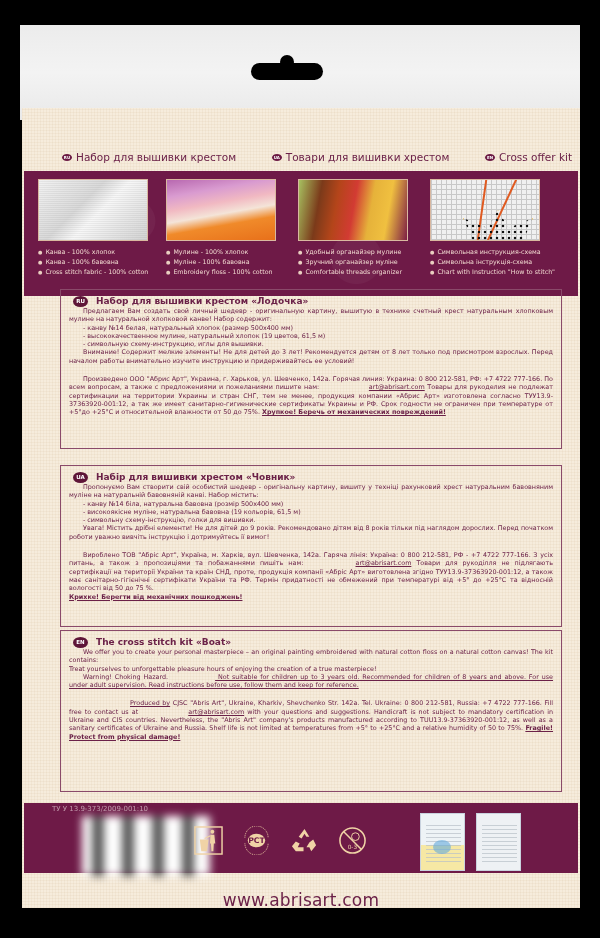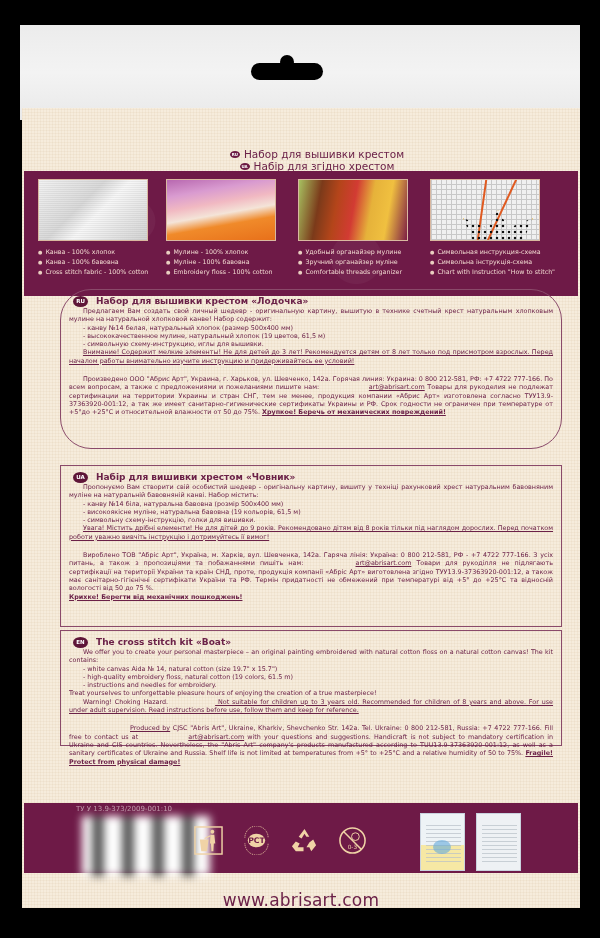--- a/index.html
+++ b/index.html
@@ -23,21 +23,21 @@
     position: absolute; left: 22px; top: 108px; width: 558px; height: 800px;
     background-color: #f6ecdc;
     background-image:
       repeating-linear-gradient(0deg, rgba(200,170,130,0.10) 0 1px, transparent 1px 3px),
       repeating-linear-gradient(90deg, rgba(200,170,130,0.10) 0 1px, transparent 1px 3px);
   }
 
   .titles {
     position: absolute; left: 40px; top: 40px; width: 510px; height: 18px;
     display: flex; justify-content: space-between; align-items: center;
-    color: #6b2148; font-size: 10.5px; flex-direction: column;
+    color: #6b2148; font-size: 10.5px;
   }
   .title-item { display: flex; align-items: center; gap: 4px; }
   .badge-sm {
     display: inline-block; width: 10px; height: 7px; border-radius: 50%;
     background: #6b1a44; color: #fff; font-size: 4px; line-height: 7px; text-align: center;
     font-weight: bold;
   }
 
   .band {
     position: absolute; left: 2px; top: 63px; width: 554px; height: 125px;
@@ -88,31 +88,31 @@
   }
   .box-head { display: flex; align-items: center; gap: 8px; margin-left: 4px; }
   .badge {
     display: inline-block; width: 15px; height: 11px; border-radius: 50%;
     background: #5e1538; color: #fff; font-size: 5.5px; font-weight: bold;
     line-height: 11px; text-align: center;
   }
   .box-title { font-weight: bold; font-size: 9px; color: #6b2148; }
   .para { text-indent: 14px; text-align: justify; }
   .list { padding-left: 14px; }
-  .warn { text-decoration: underline; text-indent: 14px; text-align: justify; }
+  .warn { text-indent: 14px; text-align: justify; }
   .gap { height: 10px; }
   .u { text-decoration: underline; padding-left: 47px; }
   .bold-u { font-weight: bold; text-decoration: underline; }
 
   .bottom-band {
     position: absolute; left: 2px; top: 695px; width: 554px; height: 70px;
     background: #6e1a47;
   }
   .tu-text {
-    position: absolute; left: 52px; top: 2px; color: #d6b8c4; font-size: 7px;
+    position: absolute; left: 28px; top: 2px; color: #d6b8c4; font-size: 7px;
     filter: blur(0.5px); opacity: 0.8;
   }
   .barcode {
     position: absolute; left: 58px; top: 13px; width: 128px; height: 60px;
     background: repeating-linear-gradient(90deg, #fff 0 10px, #555 10px 22px, #fff 22px 30px);
     filter: blur(4px);
   }
   .symbol { position: absolute; top: 23px; width: 29px; height: 29px; color: #f0d3a6; }
   .cert { position: absolute; top: 10px; width: 45px; height: 58px; background: #eef1f4; border: 1px solid #c9d2de; }
   .cert-1 { background: linear-gradient(180deg, #eef3f6 0 55%, #f6e8a4 55% 100%); }
@@ -134,21 +134,21 @@
 
 <div class="card">
 
   <div class="titles">
     <div class="title-item">
       <span class="badge-sm">RU</span>
       <span>Набор для вышивки крестом</span>
     </div>
     <div class="title-item">
       <span class="badge-sm">UA</span>
-      <span>Набір для згідно хрестом</span>
+      <span>Товари для вишивки хрестом</span>
     </div>
     <div class="title-item">
       <span class="badge-sm">EN</span>
       <span>Cross offer kit</span>
     </div>
   </div>
 
   <div class="band">
     <div class="features">
       <div class="feature" style="left:14px">
@@ -183,21 +183,21 @@
         </div>
         <ul>
           <li>Символьная инструкция-схема</li>
           <li>Символьна інструкція-схема</li>
           <li>Chart with Instruction "How to stitch"</li>
         </ul>
       </div>
     </div>
   </div>
 
-  <div class="box" style="top:181px; height:160px;border-radius:31px;">
+  <div class="box" style="top:181px; height:160px;">
     <div class="box-head">
       <span class="badge">RU</span>
       <span class="box-title">Набор для вышивки крестом «Лодочка»</span>
     </div>
     <div class="para">Предлагаем Вам создать свой личный шедевр - оригинальную картину, вышитую в технике счетный крест натуральным хлопковым мулине на натуральной хлопковой канве! Набор содержит:</div>
     <div class="list">
       <div>- канву №14 белая, натуральный хлопок (размер 500х400 мм)</div>
       <div>- высококачественное мулине, натуральный хлопок (19 цветов, 61,5 м)</div>
       <div>- символьную схему-инструкцию, иглы для вышивки.</div>
     </div>
@@ -215,31 +215,26 @@
     <div class="list">
       <div>- канву №14 біла, натуральна бавовна (розмір 500х400 мм)</div>
       <div>- високоякісне муліне, натуральна бавовна (19 кольорів, 61,5 м)</div>
       <div>- символьну схему-інструкцію, голки для вишивки.</div>
     </div>
     <div class="warn">Увага! Містить дрібні елементи! Не для дітей до 9 років. Рекомендовано дітям від 8 років тільки під наглядом дорослих. Перед початком роботи уважно вивчіть інструкцію і дотримуйтесь її вимог!</div>
     <div class="gap"></div>
     <div class="para"><span>Вироблено ТОВ "Абріс Арт", Україна, м. Харків, вул. Шевченка, 142а. Гаряча лінія: Україна: 0 800 212-581, РФ - +7 4722 777-166. З усіх питань, а також з пропозиціями та побажаннями пишіть нам: </span><span class="u">art@abrisart.com</span><span> Товари для рукоділля не підлягають сертифікації на території України та країн СНД, проте, продукція компанії «Абріс Арт» виготовлена згідно ТУУ13.9-37363920-001:12, а також має санітарно-гігієнічні сертифікати України та РФ. Термін придатності не обмежений при температурі від +5° до +25°С та відносній вологості від 50 до 75 %.</span><br><span class="bold-u">Крихке! Берегти від механічних пошкоджень!</span></div>
   </div>
 
-  <div class="box" style="top:522px; height:116px;">
+  <div class="box" style="top:522px; height:162px;">
     <div class="box-head">
       <span class="badge">EN</span>
       <span class="box-title">The cross stitch kit «Boat»</span>
     </div>
     <div class="para">We offer you to create your personal masterpiece – an original painting embroidered with natural cotton floss on a natural cotton canvas! The kit contains:</div>
-    <div class="list">
-      <div>- white canvas Aida № 14, natural cotton (size 19.7" x 15.7")</div>
-      <div>- high-quality embroidery floss, natural cotton (19 colors, 61.5 m)</div>
-      <div>- instructions and needles for embroidery.</div>
-    </div>
     <div>Treat yourselves to unforgettable pleasure hours of enjoying the creation of a true masterpiece!</div>
     <div class="para"><span>Warning! Choking Hazard.</span><span class="u"> Not suitable for children up to 3 years old. Recommended for children of 8 years and above. For use under adult supervision. Read instructions before use, follow them and keep for reference.</span></div>
     <div class="gap"></div>
     <div class="para"><span class="u">Produced by</span><span> CJSC "Abris Art", Ukraine, Kharkiv, Shevchenko Str. 142a. Tel. Ukraine: 0 800 212-581, Russia: +7 4722 777-166. Fill free to contact us at </span><span class="u">art@abrisart.com</span><span> with your questions and suggestions. Handicraft is not subject to mandatory certification in Ukraine and CIS countries. Nevertheless, the "Abris Art" company's products manufactured according to TUU13.9-37363920-001:12, as well as a sanitary certificates of Ukraine and Russia. Shelf life is not limited at temperatures from +5° to +25°C and a relative humidity of 50 to 75%. </span><span class="bold-u">Fragile! Protect from physical damage!</span></div>
   </div>
 
   <div class="bottom-band">
     <div class="tu-text">ТУ У 13.9-373/2009-001:10</div>
     <div class="barcode"></div>
 

